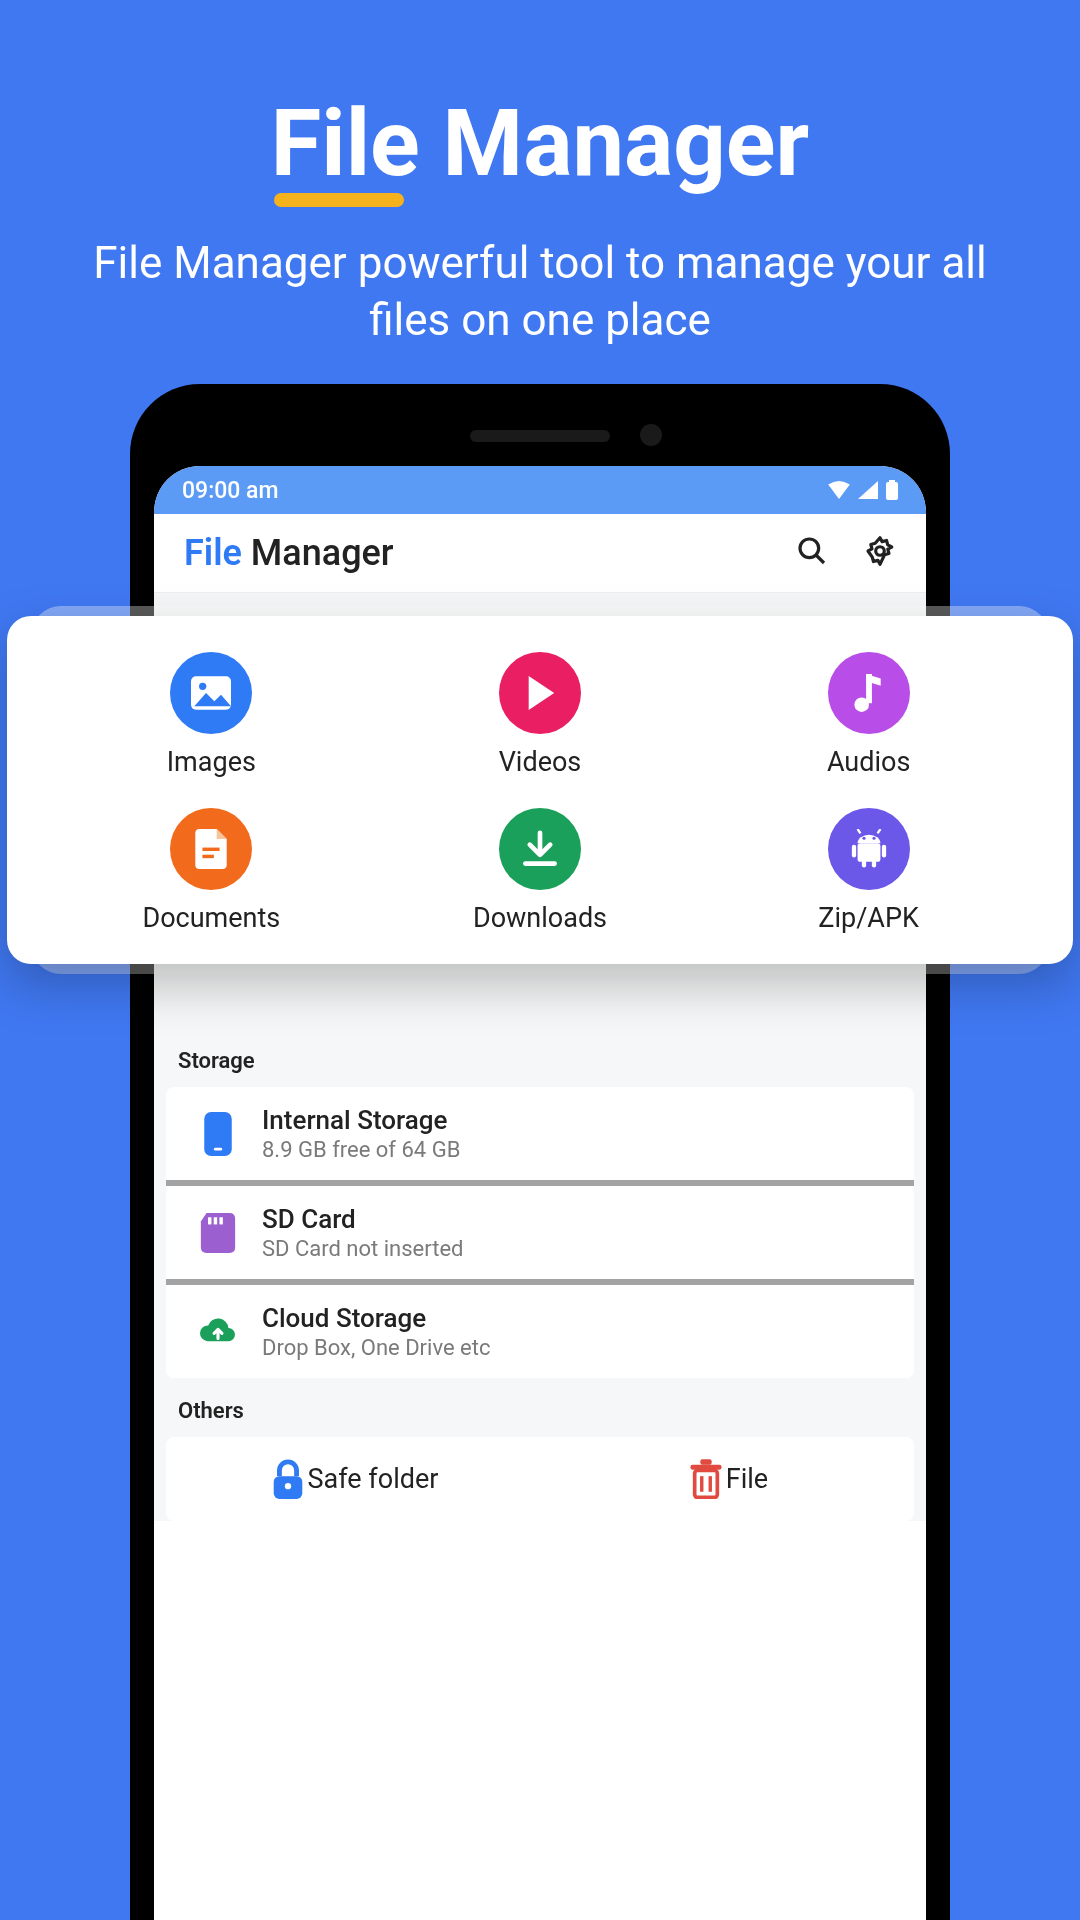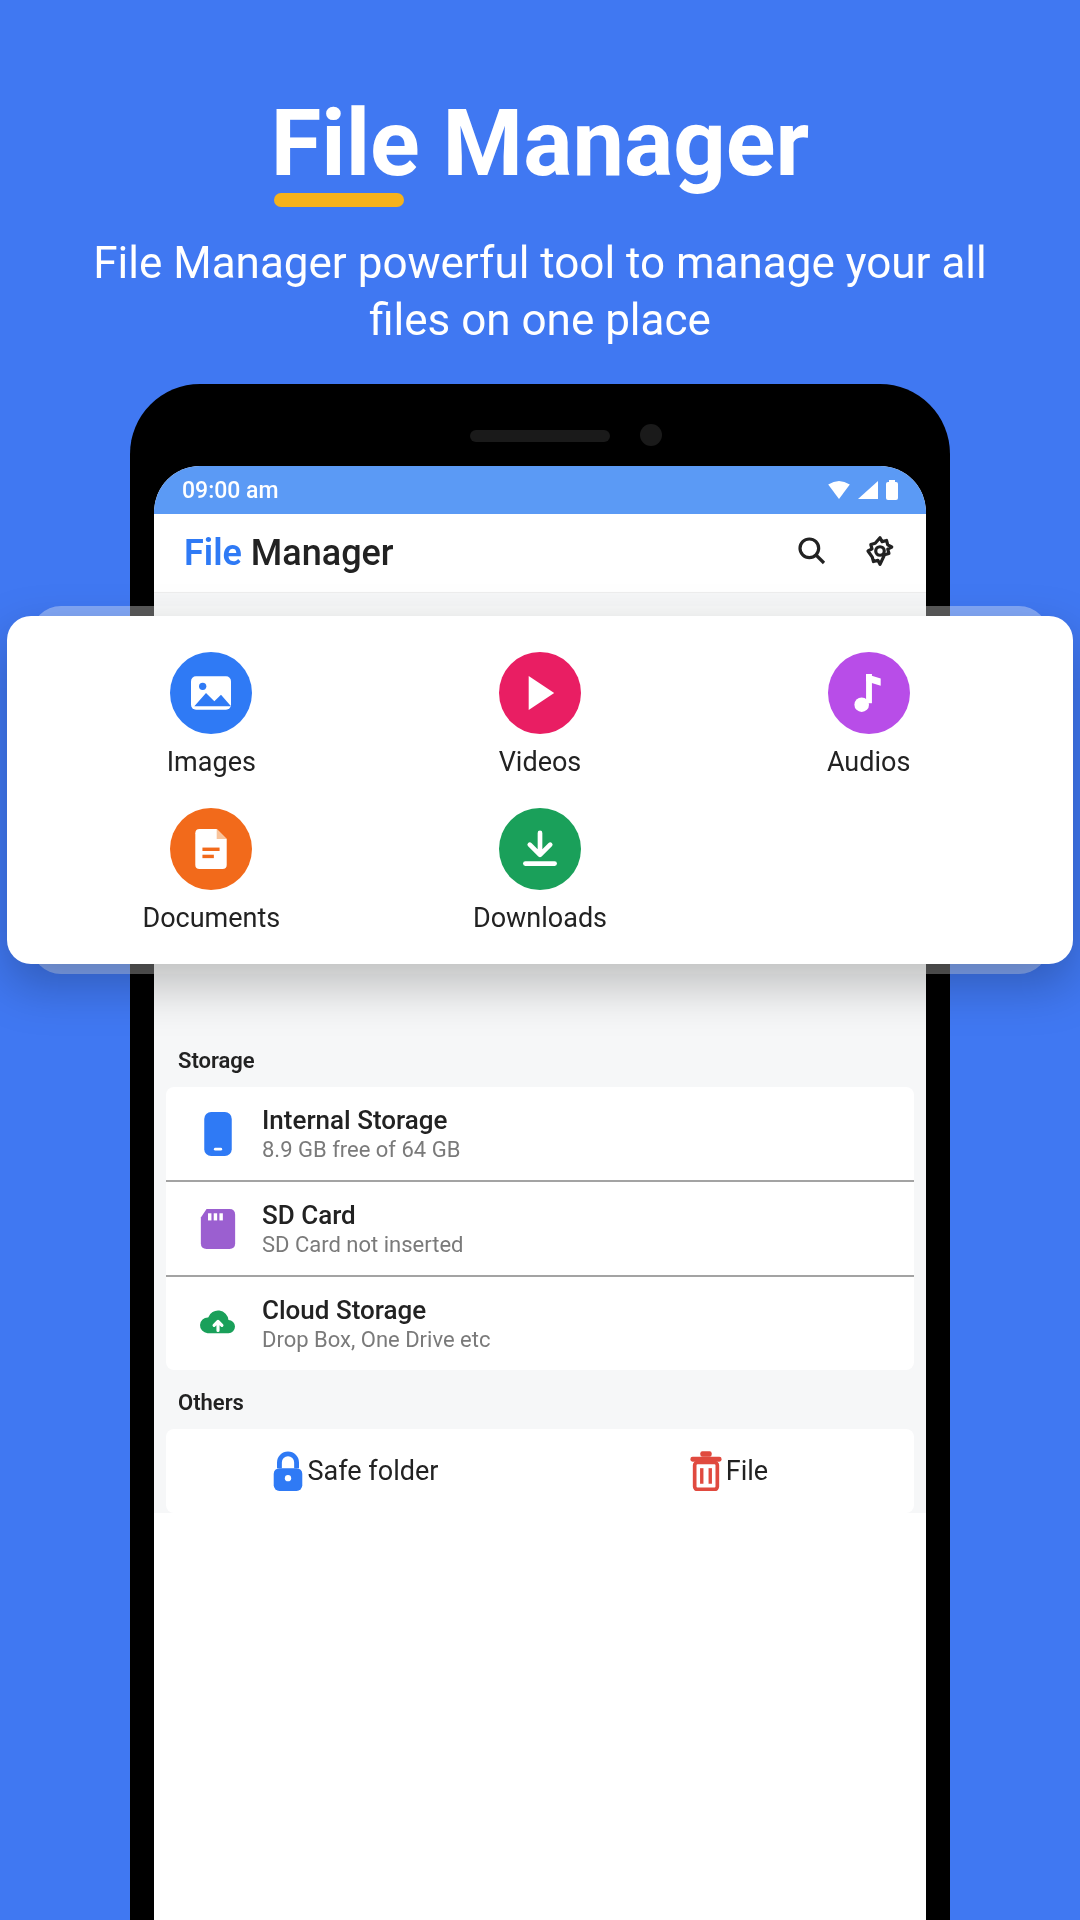--- a/index.html
+++ b/index.html
@@ -34,21 +34,21 @@
 .cat-shadow { position: absolute; inset: -10px 24px; background: rgba(255,255,255,0.35); border-radius: 30px; z-index: -1; }
 .cat-card { background: #fff; border-radius: 24px; box-shadow: 0 20px 50px rgba(0,0,0,0.25); padding: 36px 40px 30px; display: grid; grid-template-columns: repeat(3,1fr); row-gap: 30px; }
 .cat-item { display: flex; flex-direction: column; align-items: center; gap: 12px; cursor: pointer; }
 .cat-icon { width: 82px; height: 82px; border-radius: 50%; display: flex; align-items: center; justify-content: center; }
 .cat-icon svg { fill: #fff; }
 .cat-label { font-size: 27px; font-weight: 400; color: #222; }
 
 .spacer { height: 376px; }
 
 .storage-section { background: #fff; margin: 0 12px; border-radius: 8px; }
-.storage-row { display: flex; align-items: center; gap: 22px; padding: 18px 30px; border-bottom: 2px solid #a3a3a3; cursor: pointer; }
+.storage-row { display: flex; align-items: center; gap: 22px; padding: 18px 30px; border-bottom: 6px solid #a3a3a3; cursor: pointer; }
 .storage-row:last-child { border-bottom: none; }
 .storage-icon { width: 44px; height: 44px; display: flex; align-items: center; justify-content: center; }
 .storage-title { font-size: 26px; font-weight: 500; color: #222; }
 .storage-sub { font-size: 22px; color: #7a7a7a; margin-top: 2px; }
 
 .others-grid { background: #fff; margin: 0 12px; border-radius: 8px; display: flex; padding: 22px 0; }
 .other-item { flex: 1; display: flex; align-items: center; justify-content: center; cursor: pointer; }
 .other-icon { width: 40px; display: flex; align-items: center; justify-content: center; }
 .other-label { font-size: 27px; font-weight: 400; color: #222; }
 </style>
@@ -226,14 +226,31 @@
     </div>
     <div class="cat-item">
       <div class="cat-icon" style="background:#1aa05a">
         <svg width="38" height="38" viewBox="0 0 26 26">
             <path d="M13 2 V17 M13 17 L6 10 M13 17 L20 10" stroke="#fff" stroke-width="3.2" fill="none" stroke-linecap="round"></path>
             <line x1="3" y1="23" x2="23" y2="23" stroke="#fff" stroke-width="3.2" stroke-linecap="round"></line>
           </svg>
       </div>
       <span class="cat-label">Downloads</span>
     </div>
+    <div class="cat-item">
+      <div class="cat-icon" style="background:#6b57e8">
+        <svg width="40" height="40" viewBox="0 0 28 28">
+            <path d="M6 10 a8 6 0 0116 0 H6z"></path>
+            <rect x="6" y="10" width="16" height="13" rx="2"></rect>
+            <circle cx="10.5" cy="6.5" r="1.1" fill="#6b57e8"></circle>
+            <circle cx="17.5" cy="6.5" r="1.1" fill="#6b57e8"></circle>
+            <rect x="2" y="11" width="3" height="9" rx="1.5"></rect>
+            <rect x="23" y="11" width="3" height="9" rx="1.5"></rect>
+            <rect x="9" y="22" width="3" height="5" rx="1.5"></rect>
+            <rect x="16" y="22" width="3" height="5" rx="1.5"></rect>
+            <line x1="8" y1="3" x2="6" y2="0" stroke="#fff" stroke-width="1.6"></line>
+            <line x1="20" y1="3" x2="22" y2="0" stroke="#fff" stroke-width="1.6"></line>
+          </svg>
+      </div>
+      <span class="cat-label">Zip/APK</span>
+    </div>
   </div>
 </div>
 
 </body></html>

